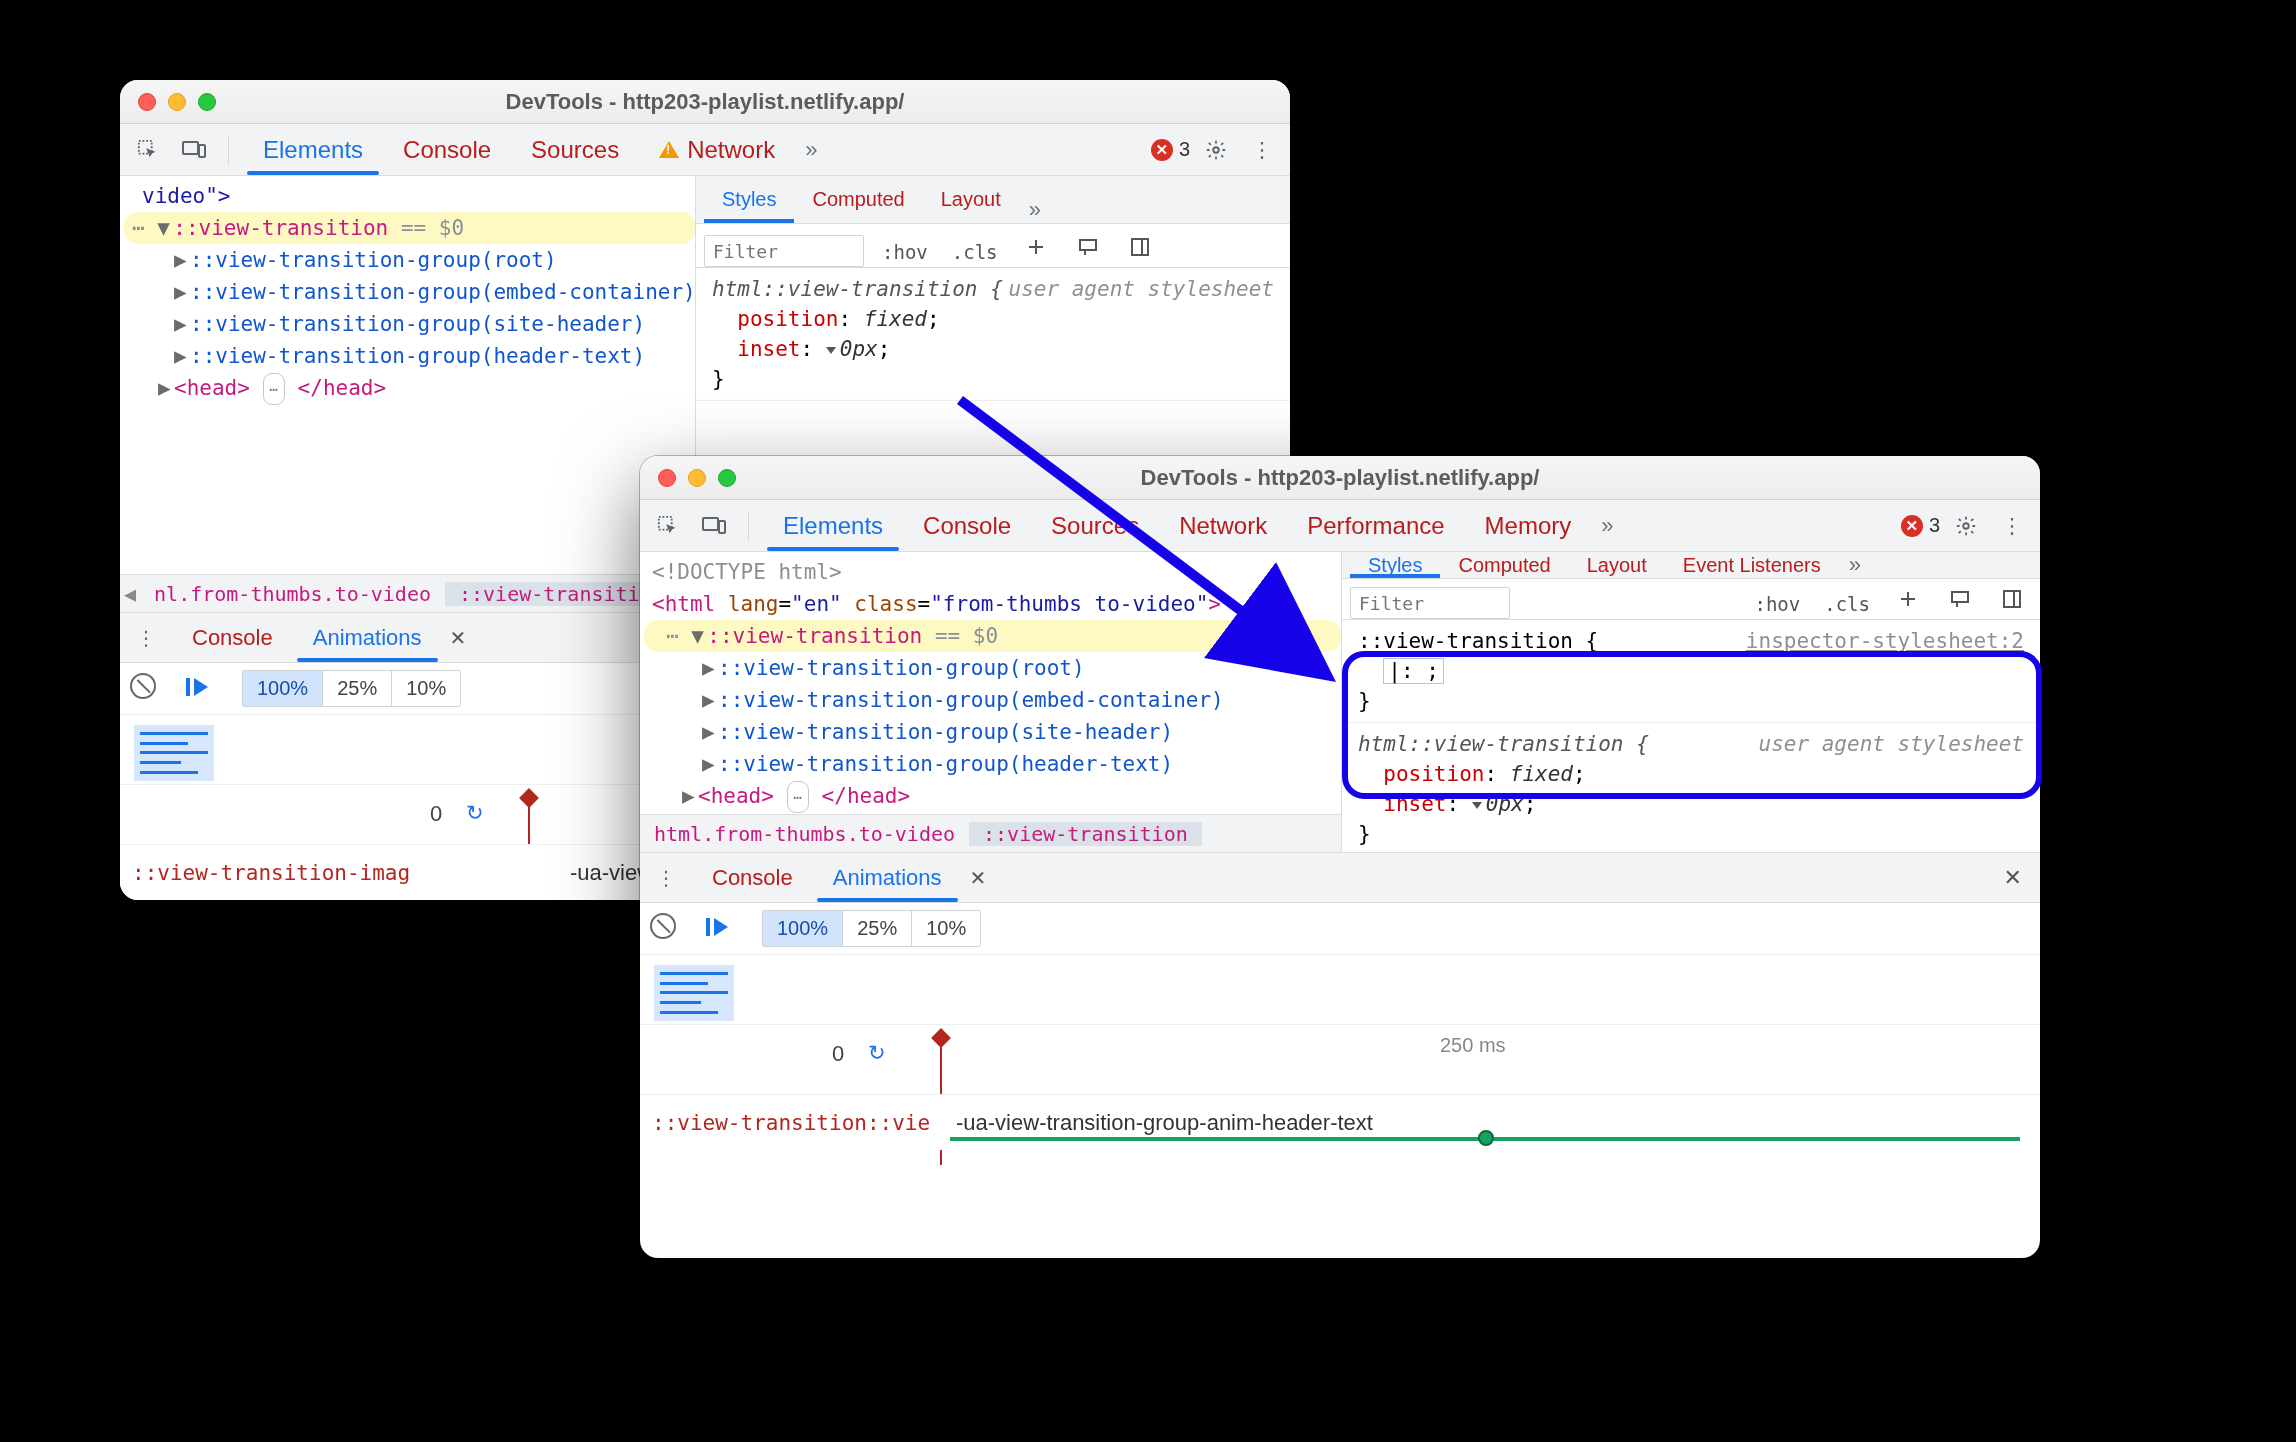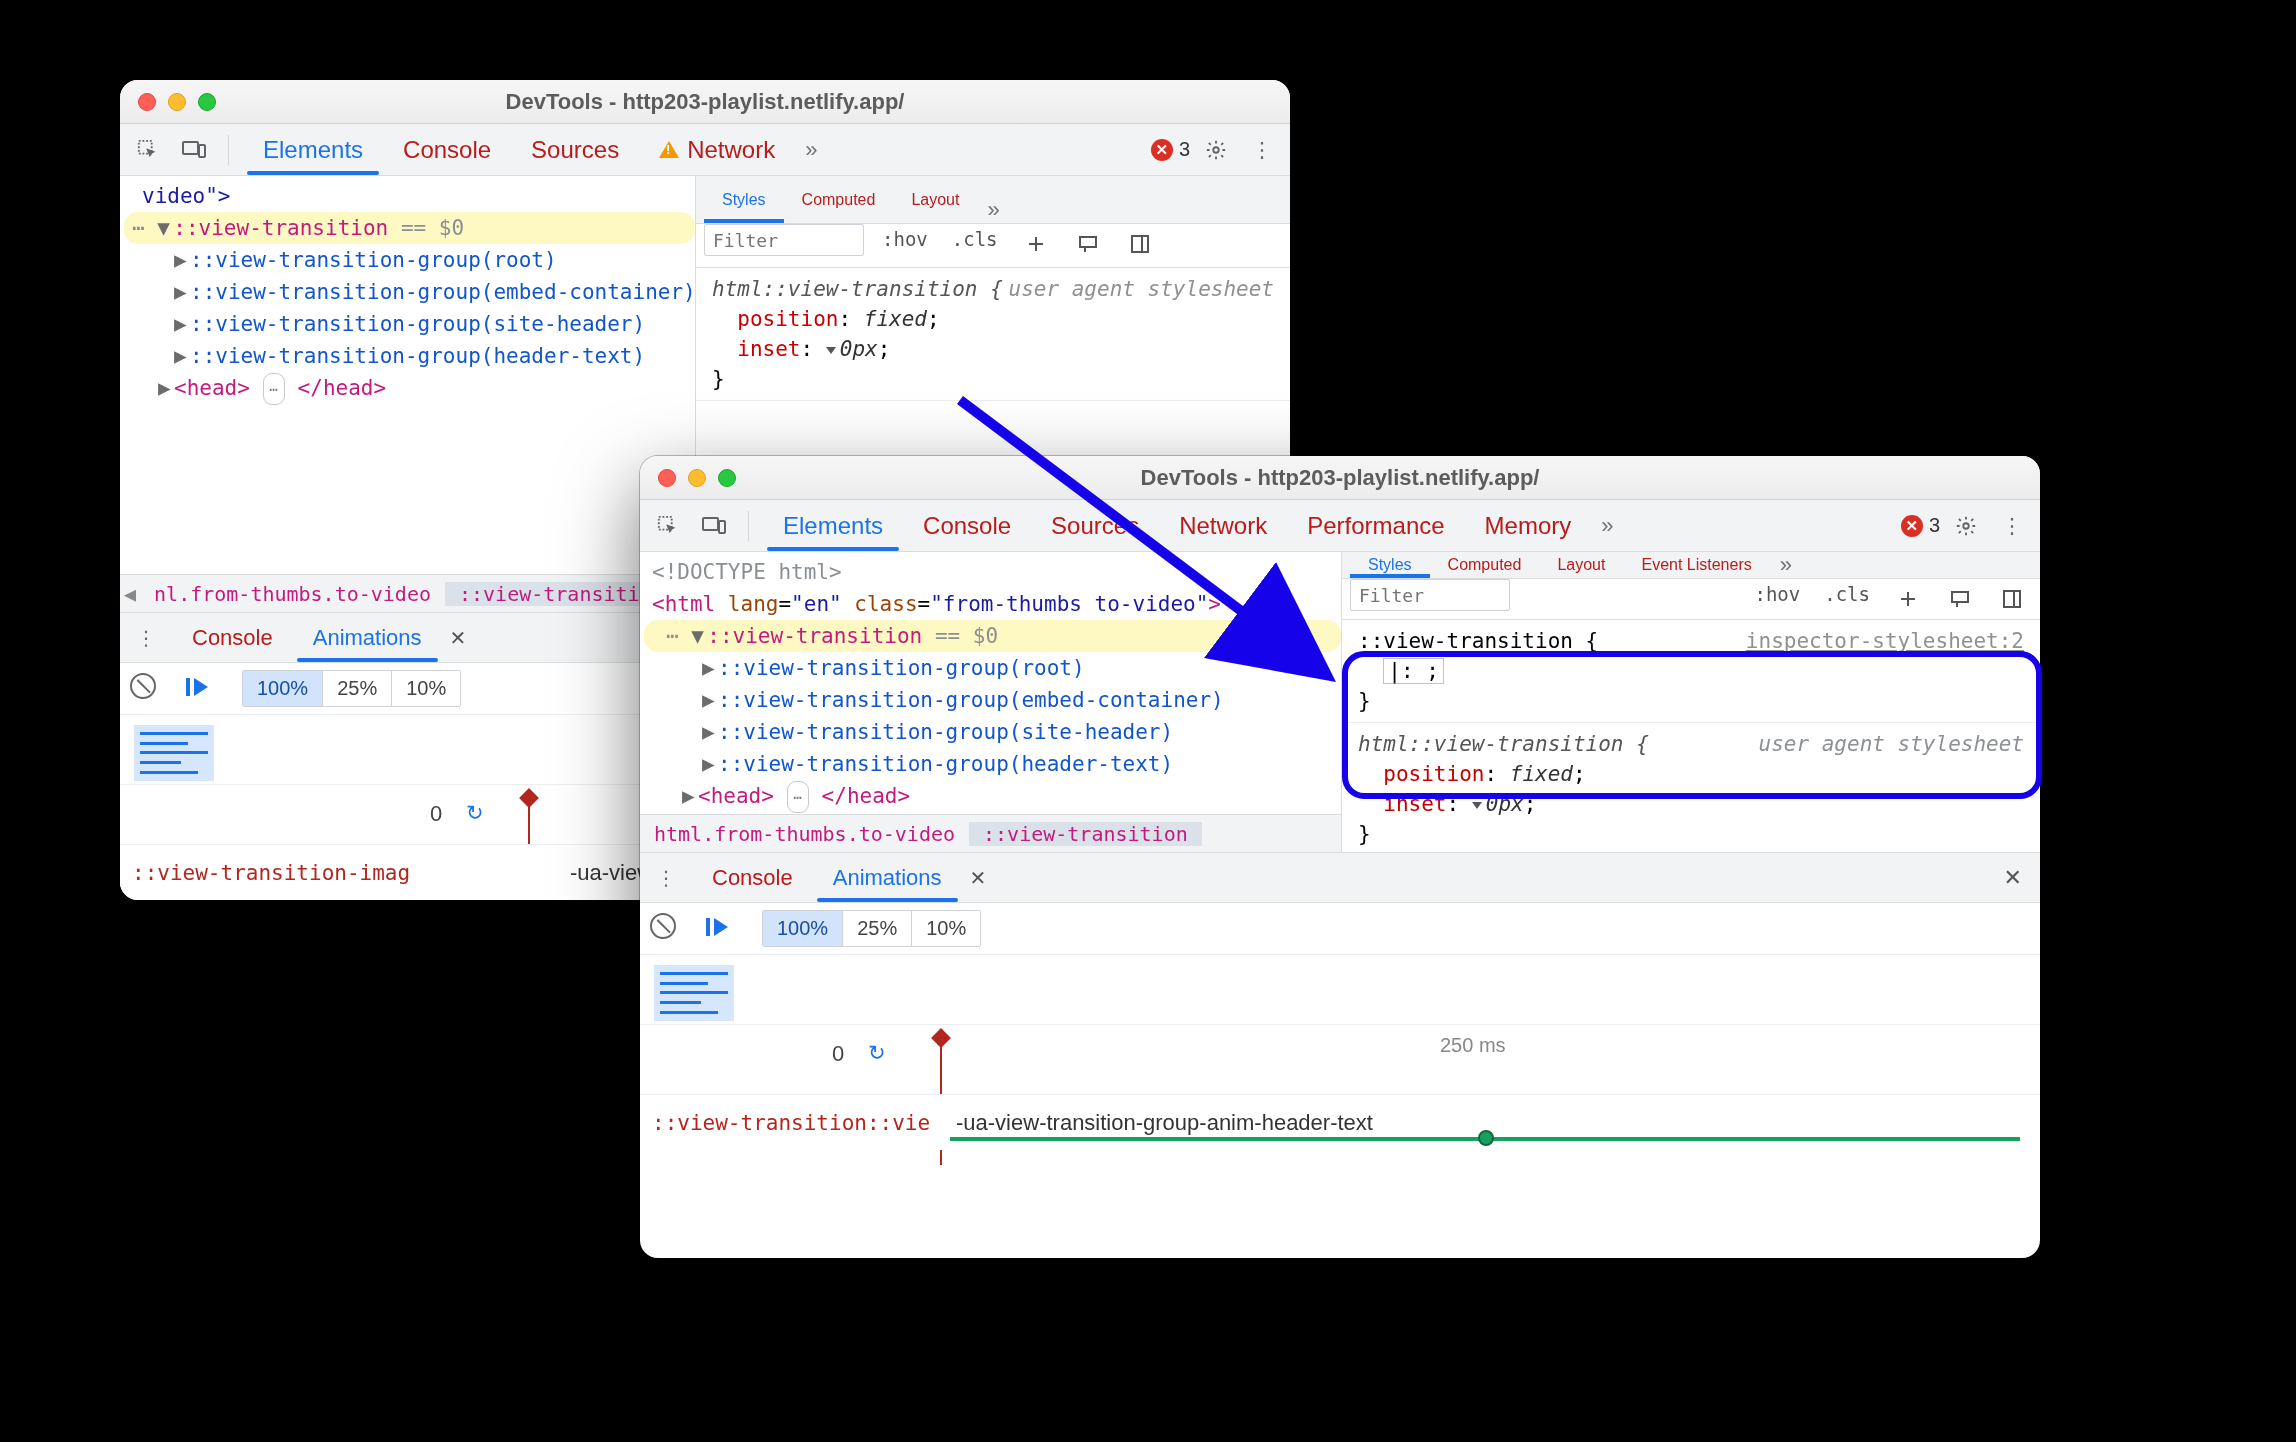--- a/index.html
+++ b/index.html
@@ -95,23 +95,23 @@
   }
   .breadcrumb .bc { padding:0 14px; color:#555; white-space:nowrap;text-align:center; }
   .breadcrumb .bc.hl { background:#dbe1e8; color:#c41a7f; }
   .breadcrumb .bc.first { color:#c41a7f; }
   .breadcrumb .arrow { color:#888; padding:0 4px; }
 
   .subtabs {
     height:48px; background:#f1f3f4; border-bottom:1px solid #dadcde;
     display:flex; align-items:flex-end; padding-left:8px;
   }
-  .subtabs .tab { font-size:16px; padding:0 18px;justify-content:center; }
+  .subtabs .tab { font-size:20px; padding:0 18px;justify-content:center; }
   .styles-tools {
-    height:44px; border-bottom:1px solid #dadcde; display:flex; align-items:flex-start; gap:12px; padding:0 8px;
+    height:44px; border-bottom:1px solid #dadcde; display:flex; align-items:flex-end; gap:12px; padding:0 8px;
   }
   .filter-input {
     width:160px; height:32px; border:1px solid #cfd2d6; border-radius:2px;
     font-size:18px; padding:0 8px; color:#777; background:#fff;
     font-family: Menlo, Consolas, monospace;
   }
   .textbtn { font-size:19px; color:#555; padding:4px 6px; font-family: Menlo, Consolas, monospace;}
 
   .rule {
     font-family: Menlo, Consolas, monospace; font-size:21px; line-height:30px;

